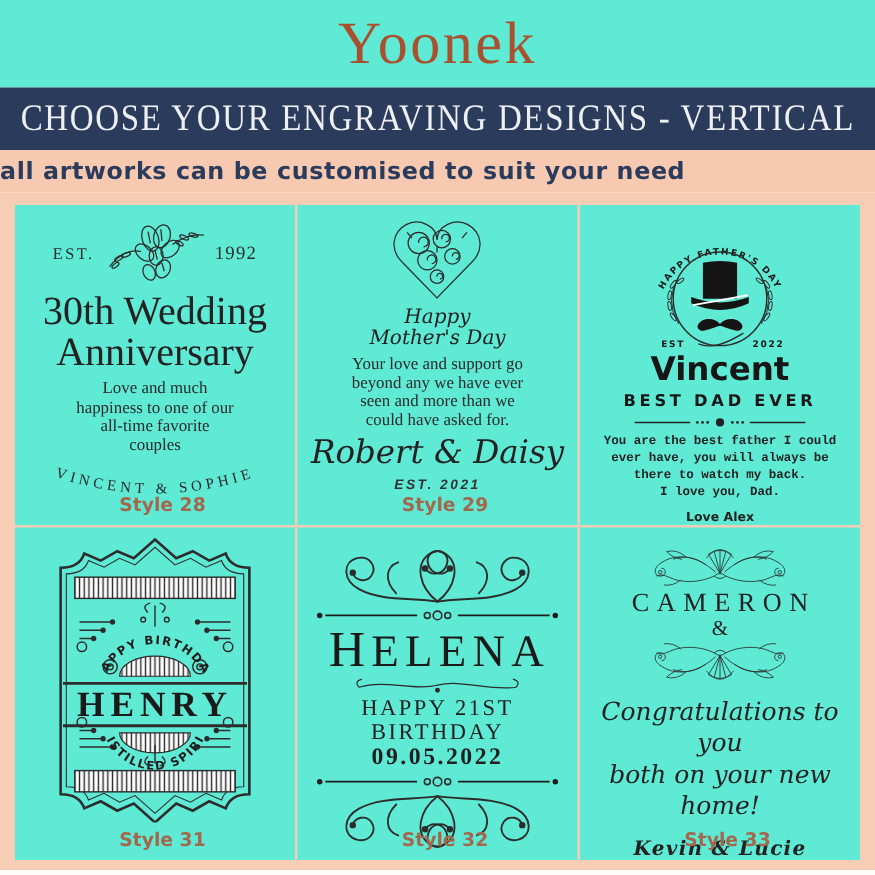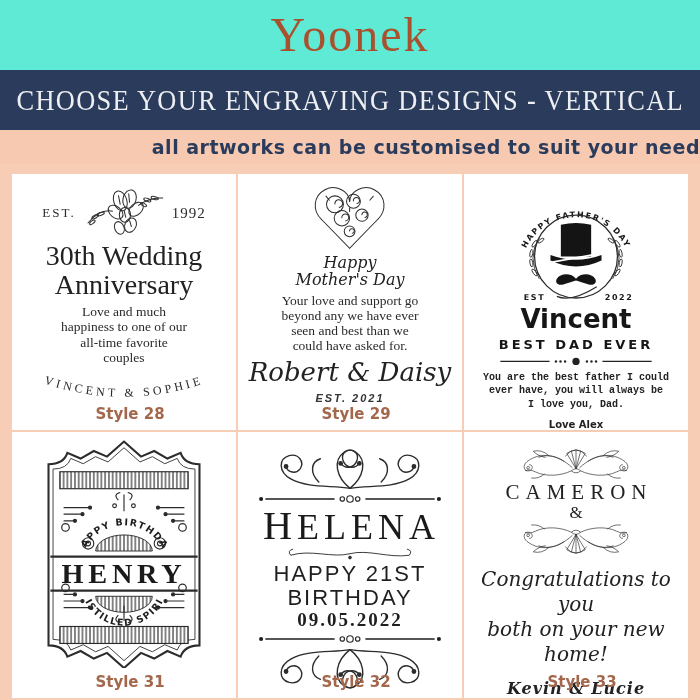--- a/index.html
+++ b/index.html
@@ -2,56 +2,56 @@
 <html><head>
 <meta charset="utf-8">
 <style>
   html,body{margin:0;padding:0;}
   body{width:700px;height:700px;background:#ffffff;font-family:"Liberation Sans","DejaVu Sans",sans-serif;}
   .page{width:700px;height:700px;overflow:hidden;position:relative;background:#fffdfb;}
 
   
   .logo-bar{height:70px;display:flex;align-items:center;justify-content:center;background:#5eead4;}
   .logo{font-family:"Liberation Serif","DejaVu Serif",serif;font-size:48px;color:#a9512e;letter-spacing:2px;line-height:1;}
-  .banner{height:60px;background:#2b3b5c;display:flex;align-items:center;justify-content:center;}
+  .banner{height:50px;background:#2b3b5c;display:flex;align-items:center;justify-content:center;}
   .banner span{display:inline-block;transform:scaleX(0.88);font-family:"Liberation Serif","DejaVu Serif",serif;font-size:30px;color:#edeff2;letter-spacing:1.5px;white-space:nowrap;}
-  .subbanner{height:34px;background:#f6c9b0;display:flex;align-items:center;justify-content:flex-end;}
+  .subbanner{height:34px;background:#f6c9b0;display:flex;align-items:center;justify-content:flex-start;}
   .subbanner span{font-family:"DejaVu Sans","Liberation Sans",sans-serif;font-size:19px;font-weight:600;color:#2b3b5c;letter-spacing:0.5px;}
 
   
   .grid-wrap{height:542px;box-sizing:border-box;background:#f7cdb6;padding:10px 12px 8px 12px;}
   .grid{display:grid;grid-template-columns:224px 224px 224px;grid-template-rows:256px 266px;gap:2px;}
-  .card{background:#ffffff;position:relative;display:flex;flex-direction:column;align-items:center;overflow:hidden;color:#1f1f1f;}
+  .card{background:#5eead4;position:relative;display:flex;flex-direction:column;align-items:center;overflow:hidden;color:#1f1f1f;}
   .style-label{position:absolute;bottom:7px;left:12px;right:0;text-align:center;color:#a3674c;font-size:15px;font-weight:600;font-family:"DejaVu Sans","Liberation Sans",sans-serif;}
   .script{font-family:"DejaVu Serif","Liberation Serif",serif;font-style:italic;}
   .inkline{stroke:#2c2c2c;fill:none;}
 
   
   .c28-estrow{display:flex;align-items:center;justify-content:center;gap:6px;margin-top:12px;}
   .c28-est{font-family:"Liberation Serif",serif;font-size:13px;letter-spacing:2px;color:#2c2c2c;}
   .c28-year{font-family:"Liberation Serif",serif;font-size:15px;letter-spacing:1px;color:#2c2c2c;}
-  .c28-title{font-family:"Liberation Serif",serif;font-size:28px;line-height:1.02;text-align:center;color:#222;margin-top:2px;}
+  .c28-title{font-family:"Liberation Serif",serif;font-size:32px;line-height:1.02;text-align:center;color:#222;margin-top:2px;}
   .c28-msg{font-family:"Liberation Serif",serif;font-size:13.5px;line-height:1.14;text-align:center;margin-top:5px;color:#2a2a2a;}
 
   
   .c29-title{font-size:16px;line-height:1.08;text-align:center;color:#222;margin-top:-2px;}
   .c29-msg{font-family:"Liberation Serif",serif;font-size:13.5px;line-height:1.13;text-align:center;margin-top:4px;color:#2a2a2a;}
   .c29-names{font-size:26px;margin-top:3px;color:#222;}
   .c29-est{font-size:11px;font-style:italic;font-weight:bold;letter-spacing:2px;margin-top:5px;color:#333;}
 
   
   .c30-name{font-family:"DejaVu Sans",sans-serif;font-weight:bold;font-size:26px;margin-top:-4px;color:#161616;}
   .c30-sub{font-family:"DejaVu Sans",sans-serif;font-weight:bold;font-size:13px;letter-spacing:3px;margin-top:3px;color:#161616;}
   .c30-msg{font-family:Liberation Mono, monospace;font-weight:bold;font-size:10px;line-height:1.35;text-align:center;margin-top:4px;color:#222;}
   .c30-signoff{font-family:"DejaVu Sans",sans-serif;font-weight:bold;font-size:10px;margin-top:8px;color:#222;}
 
   
   .c32-name{font-family:"Liberation Serif",serif;font-size:36px;letter-spacing:5px;line-height:1;color:#1a1a1a;margin:1px 0 0 3px;}
   .c32-name::first-letter{font-size:112%;}
-  .c32-line{font-family:Liberation Sans, sans-serif;font-size:22px;letter-spacing:2px;line-height:1.1;color:#1f1f1f;}
+  .c32-line{font-family:Liberation Serif, serif;font-size:18px;letter-spacing:2px;line-height:1.1;color:#1f1f1f;}
   .c32-date{font-family:"Liberation Serif",serif;font-weight:bold;font-size:19px;letter-spacing:2px;line-height:1.05;color:#1f1f1f;}
   .flipY{transform:scaleY(-1);}
 
   
   .c33-name{font-family:"Liberation Serif",serif;font-size:21px;letter-spacing:6px;line-height:1.15;color:#222;text-indent:6px;}
   .c33-amp{font-family:"Liberation Serif",serif;font-size:17px;line-height:1.1;color:#222;}
   .c33-msg{font-family:"DejaVu Serif","Liberation Serif",serif;font-style:italic;font-size:20px;line-height:1.25;text-align:center;color:#222;margin-top:6px;}
   .c33-signoff{font-family:"DejaVu Serif","Liberation Serif",serif;font-style:italic;font-size:16px;letter-spacing:1px;color:#222;margin-top:12px;font-weight:bold;}
 
   .tac{text-align:center;}
@@ -137,21 +137,21 @@
             <path d="M26,18 l5,6 M88,18 l-5,6 M57,33 l0,6"></path>
           </g>
         </svg>
         <div class="c29-title script">
           <div>Happy</div>
           <div>Mother's Day</div>
         </div>
         <div class="c29-msg">
           <div>Your love and support go</div>
           <div>beyond any we have ever</div>
-          <div>seen and best than we</div>
+          <div>seen and more than we</div>
           <div>could have asked for.</div>
         </div>
         <div class="c29-names script">Robert &amp; Daisy</div>
         <div class="c29-est">EST. 2021</div>
         <div class="style-label">Style 29</div>
       </div>
 
       <div class="card">
         <svg width="176" height="140" viewBox="0 0 180 160" style="margin-top:6px">
           <path id="arc30" d="M22,100 A70,70 0 0 1 158,100" fill="none"></path>
@@ -187,20 +187,21 @@
             <circle cx="73" cy="6" r="1.3" fill="#222"></circle>
           <circle cx="85" cy="6" r="4" fill="#222"></circle>
           <circle cx="97" cy="6" r="1.3" fill="#222"></circle>
             <circle cx="102" cy="6" r="1.3" fill="#222"></circle>
             <circle cx="107" cy="6" r="1.3" fill="#222"></circle>
           <line x1="114" y1="6" x2="168" y2="6" stroke="#222" stroke-width="1.4"></line>
         </svg>
         <div class="c30-msg">
           <div>You are the best father I could</div>
           <div>ever have, you will always be</div>
+          <div>there to watch my back.</div>
           <div>I love you, Dad.</div>
         </div>
         <div class="c30-signoff">Love Alex</div>
       </div>
 
       <div class="card">
         <svg width="176" height="234" viewBox="0 0 180 248" style="margin-top:2px">
           <defs>
             <pattern id="hatch31" width="4" height="10" patternUnits="userSpaceOnUse">
               <rect width="4" height="10" fill="#ffffff"></rect>

